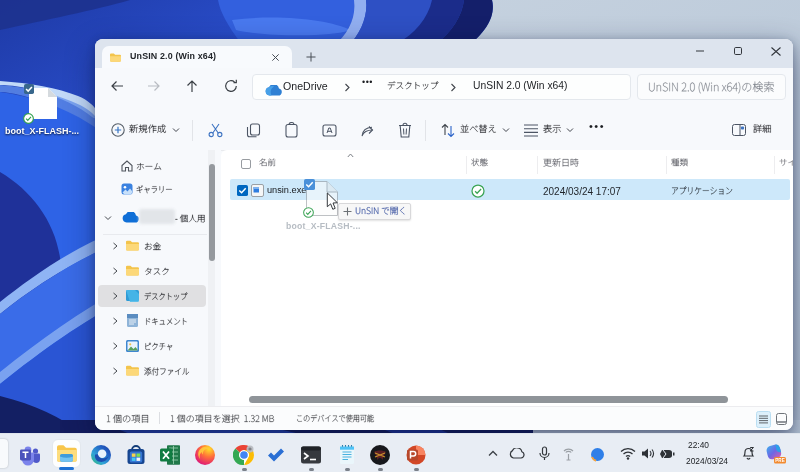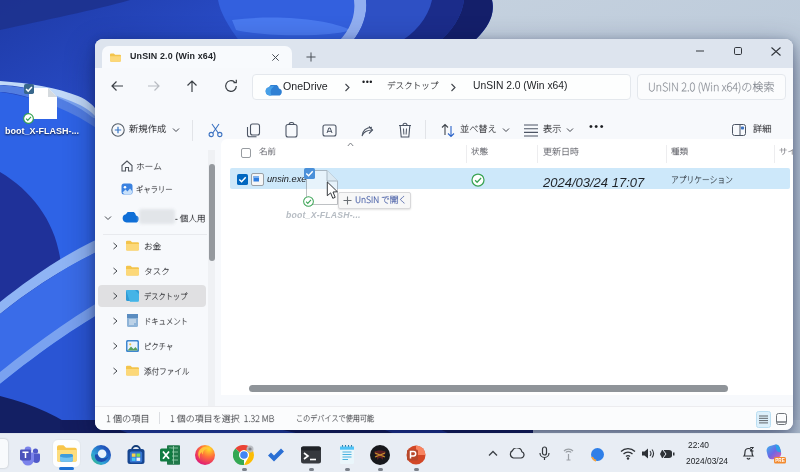--- a/index.html
+++ b/index.html
@@ -5,21 +5,21 @@
   #stage{position:relative;width:800px;height:472px;overflow:hidden;font-family:"Liberation Sans",sans-serif;background:#c5d1df;}
   .abs{position:absolute;}
   #win{position:absolute;left:95px;top:31px;width:698px;height:391px;background:#f7f9fc;border-radius:8px;box-shadow:0 10px 30px rgba(10,20,60,.45), 0 2px 8px rgba(10,20,60,.3);overflow:hidden;margin-top:8px;}
   #titlebar{position:absolute;left:0;top:0;width:100%;height:29px;background:#dde4ee;}
   #tab{position:absolute;left:7px;top:7px;width:190px;height:22px;background:#f8fafd;border-radius:7px 7px 0 0;}
   #tab .tname{position:absolute;left:28px;top:5px;font-size:8.9px;font-weight:700;color:#23262b;letter-spacing:.15px;}
   #navrow{position:absolute;left:0;top:29px;width:100%;height:37px;background:#f7f9fc;text-align:center;}
   #toolbar{position:absolute;left:0;top:66px;width:100%;height:45px;background:#f7f9fc;border-bottom:1px solid #e9ebee;}
   #toolbar > *{transform:translateY(3px);}
   #sidebar{position:absolute;left:0;top:111px;width:126px;height:256px;background:#f7f9fc;}
-  #content{position:absolute;left:126px;top:100px;width:572px;height:256px;background:#fff;border-radius:6px 0 0 0;font-style:italic;}
+  #content{position:absolute;left:126px;top:111px;width:572px;height:256px;background:#fff;border-radius:6px 0 0 0;}
   #statusbar{position:absolute;left:0;bottom:0;width:100%;height:24px;background:#fbfcfd;border-top:1px solid #ececef;box-sizing:border-box;}
   .t{position:absolute;white-space:nowrap;}
   #taskbar{position:absolute;left:0;top:433px;width:800px;height:39px;background:#e8edf4;border-top:1px solid #dee4ec;}
   .dot{position:absolute;top:34px;width:5px;height:2.5px;border-radius:2px;background:#7a8089;}
 </style></head>
 <body>
 <div id="stage">
 
 <svg class="abs" style="left:0;top:0" width="800" height="472" viewBox="0 0 800 472">
   <defs>
@@ -342,21 +342,21 @@
     <svg class="abs" style="left:30px;top:34px" width="13" height="13" viewBox="0 0 13 13">
       <rect x=".5" y=".5" width="12" height="12" rx="1.5" fill="#f5f6f7" stroke="#9aa0a6"></rect>
       <rect x="2.5" y="3" width="5.5" height="5.5" fill="#2f7de0"></rect>
       <rect x="2.5" y="3" width="5.5" height="2" fill="#7db1ef"></rect>
     </svg>
     <div class="t" style="left:46px;top:34.5px;font-size:9.2px;color:#16181c">unsin.exe</div>
     <svg class="abs" style="left:250px;top:34px" width="14" height="14" viewBox="0 0 14 14">
       <circle cx="7" cy="7" r="6" fill="#fff" stroke="#3ba455" stroke-width="1.25"></circle>
       <path d="M4.1,7.3 L6.1,9.3 L10.1,5" stroke="#3ba455" stroke-width="1.25" fill="none"></path>
     </svg>
-    <div class="t" style="left:322px;top:35.5px;font-size:13px;color:#1f2328">2024/03/24 17:07</div>
+    <div class="t" style="left:322px;top:35.5px;font-size:10px;color:#1f2328">2024/03/24 17:07</div>
     <svg class="abs" style="left:450px;top:36px" width="63" height="11" viewBox="0 0 63 11">
           <path transform="translate(0,8.1)" d="M7.0 -6.2Q7.0 -6.2 7.0 -6.1Q6.9 -6.1 6.9 -6.0Q6.8 -5.8 6.5 -5.3Q6.2 -4.9 5.8 -4.4Q5.4 -3.9 4.9 -3.5L4.7 -3.7Q5.0 -3.9 5.3 -4.2Q5.6 -4.5 5.8 -4.8Q6.1 -5.2 6.3 -5.5Q6.5 -5.8 6.6 -6.1Q6.5 -6.1 6.2 -6.1Q5.9 -6.1 5.5 -6.1Q5.1 -6.1 4.6 -6.1Q4.1 -6.1 3.7 -6.1Q3.2 -6.1 2.8 -6.1Q2.4 -6.1 2.2 -6.1Q1.9 -6.1 1.9 -6.1Q1.7 -6.1 1.4 -6.1Q1.2 -6.1 1.1 -6.1V-6.4Q1.2 -6.4 1.4 -6.4Q1.7 -6.4 1.9 -6.4Q1.9 -6.4 2.2 -6.4Q2.4 -6.4 2.8 -6.4Q3.2 -6.4 3.7 -6.4Q4.1 -6.4 4.6 -6.4Q5.0 -6.4 5.5 -6.4Q5.9 -6.4 6.2 -6.4Q6.5 -6.4 6.6 -6.4Q6.6 -6.4 6.7 -6.4Q6.7 -6.4 6.8 -6.4Q6.8 -6.4 6.9 -6.4ZM4.0 -5.0Q4.0 -4.2 3.9 -3.5Q3.9 -2.9 3.8 -2.3Q3.6 -1.8 3.4 -1.3Q3.1 -0.9 2.8 -0.5Q2.4 -0.1 1.8 0.2L1.6 -0.1Q1.7 -0.1 1.9 -0.2Q2.1 -0.3 2.2 -0.4Q2.7 -0.7 3.0 -1.2Q3.3 -1.7 3.5 -2.2Q3.6 -2.8 3.7 -3.3Q3.7 -3.9 3.7 -4.5Q3.7 -4.6 3.7 -4.8Q3.7 -4.9 3.7 -5.0Z M14.0 -6.5Q14.0 -6.2 14.1 -6.0Q14.3 -5.8 14.5 -5.8Q14.8 -5.8 14.9 -6.0Q15.1 -6.2 15.1 -6.5Q15.1 -6.8 14.9 -7.0Q14.8 -7.2 14.5 -7.2Q14.3 -7.2 14.1 -7.0Q14.0 -6.8 14.0 -6.5ZM13.7 -6.5Q13.7 -6.7 13.8 -7.0Q13.9 -7.2 14.1 -7.3Q14.3 -7.4 14.5 -7.4Q14.8 -7.4 14.9 -7.3Q15.1 -7.2 15.2 -7.0Q15.3 -6.7 15.3 -6.5Q15.3 -6.2 15.2 -6.0Q15.1 -5.8 14.9 -5.6Q14.8 -5.5 14.5 -5.5Q14.3 -5.5 14.1 -5.6Q13.9 -5.8 13.8 -6.0Q13.7 -6.2 13.7 -6.5ZM14.1 -6.0Q14.1 -5.9 14.1 -5.9Q14.1 -5.8 14.1 -5.7Q14.0 -5.3 13.9 -4.8Q13.8 -4.4 13.7 -3.9Q13.5 -3.4 13.3 -3.0Q13.1 -2.6 12.9 -2.2Q12.6 -1.7 12.2 -1.3Q11.8 -0.8 11.2 -0.5Q10.7 -0.1 10.0 0.1L9.7 -0.1Q10.5 -0.4 11.0 -0.7Q11.6 -1.0 12.0 -1.5Q12.4 -1.9 12.7 -2.4Q13.0 -2.9 13.3 -3.5Q13.5 -4.1 13.6 -4.7Q13.8 -5.3 13.9 -5.8Q13.7 -5.8 13.4 -5.8Q13.1 -5.8 12.6 -5.8Q12.2 -5.8 11.7 -5.8Q11.2 -5.8 10.7 -5.8Q10.3 -5.8 9.9 -5.8Q9.6 -5.8 9.6 -5.8Q9.4 -5.8 9.2 -5.8Q9.1 -5.8 8.9 -5.8V-6.1Q9.0 -6.1 9.1 -6.1Q9.2 -6.1 9.3 -6.1Q9.4 -6.1 9.6 -6.1Q9.6 -6.1 9.9 -6.1Q10.1 -6.1 10.5 -6.1Q10.8 -6.1 11.2 -6.1Q11.7 -6.1 12.1 -6.1Q12.5 -6.1 12.8 -6.1Q13.2 -6.1 13.4 -6.1Q13.7 -6.1 13.7 -6.1Q13.8 -6.1 13.8 -6.1Q13.9 -6.1 14.0 -6.1Z M21.2 -6.8Q21.2 -6.7 21.2 -6.5Q21.2 -6.3 21.2 -6.1Q21.2 -6.0 21.2 -5.8Q21.2 -5.6 21.2 -5.3Q21.2 -5.1 21.2 -5.0Q21.2 -4.1 21.2 -3.5Q21.2 -2.9 21.1 -2.4Q21.0 -2.0 20.8 -1.7Q20.7 -1.4 20.5 -1.1Q20.3 -0.7 19.9 -0.5Q19.6 -0.2 19.3 -0.1Q19.0 0.1 18.7 0.2L18.5 -0.0Q19.0 -0.2 19.5 -0.5Q20.0 -0.8 20.3 -1.3Q20.5 -1.6 20.7 -1.9Q20.8 -2.3 20.9 -2.7Q20.9 -3.1 21.0 -3.7Q21.0 -4.2 21.0 -5.0Q21.0 -5.1 21.0 -5.3Q21.0 -5.6 21.0 -5.8Q21.0 -6.0 21.0 -6.1Q21.0 -6.3 21.0 -6.5Q21.0 -6.7 21.0 -6.8ZM17.7 -6.8Q17.6 -6.7 17.6 -6.4Q17.6 -6.2 17.6 -6.1Q17.6 -6.1 17.6 -5.9Q17.6 -5.7 17.6 -5.3Q17.6 -5.0 17.6 -4.7Q17.6 -4.3 17.6 -4.0Q17.6 -3.6 17.6 -3.4Q17.6 -3.2 17.6 -3.1Q17.6 -2.9 17.6 -2.8Q17.6 -2.6 17.7 -2.5H17.4Q17.4 -2.6 17.4 -2.7Q17.4 -2.9 17.4 -3.1Q17.4 -3.2 17.4 -3.4Q17.4 -3.6 17.4 -4.0Q17.4 -4.3 17.4 -4.7Q17.4 -5.0 17.4 -5.3Q17.4 -5.7 17.4 -5.9Q17.4 -6.1 17.4 -6.1Q17.4 -6.3 17.4 -6.5Q17.4 -6.7 17.4 -6.8Z M26.1 -7.0Q26.1 -6.9 26.0 -6.7Q26.0 -6.6 26.0 -6.5Q25.9 -6.3 25.8 -6.1Q25.8 -5.9 25.7 -5.6Q25.6 -5.4 25.5 -5.1Q25.4 -4.8 25.1 -4.4Q24.9 -3.9 24.6 -3.6Q24.4 -3.2 24.1 -3.0L23.9 -3.2Q24.1 -3.4 24.3 -3.6Q24.5 -3.9 24.7 -4.2Q24.9 -4.5 25.1 -4.8Q25.2 -5.0 25.3 -5.2Q25.5 -5.6 25.6 -6.0Q25.7 -6.3 25.7 -6.6Q25.7 -6.7 25.8 -6.8Q25.8 -6.9 25.8 -7.1ZM25.4 -5.3Q25.4 -5.3 25.7 -5.3Q25.9 -5.3 26.3 -5.3Q26.7 -5.3 27.1 -5.3Q27.5 -5.3 27.9 -5.3Q28.3 -5.3 28.7 -5.3Q29.0 -5.3 29.3 -5.3Q29.5 -5.3 29.5 -5.3Q29.7 -5.3 29.9 -5.3Q30.0 -5.3 30.2 -5.3V-5.0Q30.0 -5.0 29.9 -5.0Q29.7 -5.0 29.5 -5.0Q29.5 -5.0 29.2 -5.0Q28.9 -5.0 28.4 -5.0Q28.0 -5.0 27.5 -5.0Q27.0 -5.0 26.5 -5.0Q26.1 -5.0 25.7 -5.0Q25.4 -5.0 25.3 -5.0ZM28.0 -5.2Q28.0 -4.1 27.8 -3.2Q27.6 -2.4 27.3 -1.7Q27.0 -1.1 26.6 -0.6Q26.2 -0.2 25.7 0.2L25.4 -0.0Q25.6 -0.1 25.7 -0.2Q25.8 -0.3 26.0 -0.4Q26.2 -0.6 26.5 -1.0Q26.8 -1.4 27.1 -1.9Q27.4 -2.5 27.6 -3.3Q27.8 -4.1 27.8 -5.2Z M31.8 -3.7Q31.9 -3.7 32.0 -3.7Q32.1 -3.7 32.3 -3.7Q32.5 -3.7 32.7 -3.7Q32.7 -3.7 33.0 -3.7Q33.2 -3.7 33.6 -3.7Q33.9 -3.7 34.3 -3.7Q34.8 -3.7 35.2 -3.7Q35.6 -3.7 36.0 -3.7Q36.4 -3.7 36.6 -3.7Q36.9 -3.7 37.0 -3.7Q37.3 -3.7 37.5 -3.7Q37.7 -3.7 37.8 -3.7V-3.4Q37.7 -3.4 37.5 -3.4Q37.3 -3.4 37.0 -3.4Q36.9 -3.4 36.6 -3.4Q36.4 -3.4 36.0 -3.4Q35.6 -3.4 35.2 -3.4Q34.8 -3.4 34.3 -3.4Q33.9 -3.4 33.6 -3.4Q33.2 -3.4 33.0 -3.4Q32.7 -3.4 32.7 -3.4Q32.4 -3.4 32.2 -3.4Q31.9 -3.4 31.8 -3.4Z M40.9 -6.9Q41.1 -6.8 41.3 -6.6Q41.5 -6.4 41.8 -6.2Q42.0 -6.0 42.2 -5.8Q42.4 -5.7 42.5 -5.6L42.3 -5.3Q42.2 -5.4 42.0 -5.6Q41.8 -5.8 41.6 -6.0Q41.4 -6.2 41.1 -6.4Q40.9 -6.5 40.8 -6.6ZM40.0 -0.2Q40.4 -0.3 40.9 -0.5Q41.3 -0.6 41.8 -0.9Q42.2 -1.1 42.6 -1.3Q43.2 -1.8 43.7 -2.3Q44.3 -2.8 44.7 -3.4Q45.1 -4.0 45.4 -4.6L45.6 -4.4Q45.1 -3.5 44.4 -2.6Q43.6 -1.7 42.7 -1.1Q42.3 -0.8 41.9 -0.6Q41.4 -0.4 41.0 -0.2Q40.5 -0.0 40.2 0.1ZM39.8 -4.8Q39.9 -4.7 40.1 -4.6Q40.4 -4.4 40.6 -4.2Q40.9 -4.0 41.1 -3.9Q41.3 -3.7 41.4 -3.6L41.3 -3.4Q41.1 -3.5 40.9 -3.6Q40.7 -3.8 40.5 -4.0Q40.2 -4.2 40.0 -4.3Q39.8 -4.5 39.6 -4.6Z M48.2 -4.9Q48.2 -4.9 48.3 -4.9Q48.5 -4.9 48.6 -4.9Q48.7 -4.9 48.8 -4.9Q48.9 -4.9 49.1 -4.9Q49.4 -4.9 49.8 -4.9Q50.2 -4.9 50.6 -4.9Q51.0 -4.9 51.3 -4.9Q51.7 -4.9 51.8 -4.9Q52.0 -4.9 52.1 -4.9Q52.1 -4.9 52.2 -4.9Q52.2 -4.8 52.2 -4.8Q52.2 -4.7 52.2 -4.6Q52.2 -4.5 52.2 -4.2Q52.2 -3.9 52.2 -3.5Q52.2 -3.0 52.2 -2.5Q52.2 -2.0 52.2 -1.5Q52.2 -1.0 52.2 -0.6Q52.2 -0.2 52.2 -0.0Q52.2 0.1 52.2 0.2Q52.2 0.3 52.2 0.3H52.0Q52.0 0.3 52.0 0.2Q52.0 0.1 52.0 -0.0Q52.0 -0.3 52.0 -0.7Q52.0 -1.1 52.0 -1.6Q52.0 -2.1 52.0 -2.6Q52.0 -3.1 52.0 -3.5Q52.0 -4.0 52.0 -4.2Q52.0 -4.5 52.0 -4.6Q51.9 -4.6 51.7 -4.6Q51.4 -4.6 51.1 -4.6Q50.8 -4.6 50.4 -4.6Q50.0 -4.6 49.7 -4.6Q49.3 -4.6 49.1 -4.6Q48.8 -4.6 48.8 -4.6Q48.7 -4.6 48.6 -4.6Q48.5 -4.6 48.3 -4.6Q48.2 -4.6 48.2 -4.6ZM48.3 -2.7Q48.4 -2.7 48.5 -2.7Q48.7 -2.6 48.8 -2.6Q48.9 -2.6 49.2 -2.6Q49.5 -2.6 49.8 -2.6Q50.2 -2.6 50.5 -2.6Q50.9 -2.6 51.3 -2.6Q51.6 -2.6 51.8 -2.6Q52.1 -2.6 52.1 -2.6V-2.4Q52.1 -2.4 51.8 -2.4Q51.6 -2.4 51.3 -2.4Q50.9 -2.4 50.5 -2.4Q50.2 -2.4 49.8 -2.4Q49.5 -2.4 49.2 -2.4Q48.9 -2.4 48.8 -2.4Q48.7 -2.4 48.5 -2.4Q48.4 -2.4 48.3 -2.4ZM48.1 -0.4Q48.2 -0.3 48.3 -0.3Q48.5 -0.3 48.7 -0.3Q48.8 -0.3 49.0 -0.3Q49.3 -0.3 49.7 -0.3Q50.0 -0.3 50.4 -0.3Q50.8 -0.3 51.2 -0.3Q51.5 -0.3 51.8 -0.3Q52.0 -0.3 52.1 -0.3V-0.0Q52.0 -0.0 51.8 -0.0Q51.5 -0.0 51.2 -0.0Q50.8 -0.0 50.4 -0.0Q50.0 -0.0 49.7 -0.0Q49.3 -0.0 49.0 -0.0Q48.8 -0.0 48.7 -0.0Q48.5 -0.0 48.3 -0.0Q48.2 -0.0 48.1 -0.0Z M55.7 -6.5Q56.0 -6.3 56.2 -6.1Q56.5 -5.8 56.8 -5.6Q57.0 -5.3 57.3 -5.1Q57.5 -4.8 57.7 -4.6L57.5 -4.4Q57.4 -4.6 57.1 -4.8Q56.9 -5.1 56.6 -5.4Q56.4 -5.6 56.1 -5.9Q55.8 -6.1 55.6 -6.3ZM55.4 -0.3Q56.1 -0.4 56.7 -0.7Q57.3 -0.9 57.8 -1.2Q58.2 -1.5 58.6 -1.8Q59.1 -2.2 59.6 -2.8Q60.0 -3.3 60.4 -3.9Q60.7 -4.5 60.9 -5.0L61.1 -4.7Q60.9 -4.2 60.5 -3.6Q60.2 -3.1 59.7 -2.5Q59.3 -2.0 58.8 -1.6Q58.4 -1.3 57.9 -1.0Q57.4 -0.7 56.9 -0.4Q56.3 -0.2 55.5 0.0Z" fill="#1f2328" stroke="#1f2328" stroke-width=".22"></path>
         </svg>
 
     <svg class="abs" style="left:85px;top:31px;opacity:.55" width="32" height="35" viewBox="0 0 32 35">
       <path d="M.5,.5 L21,.5 L31.5,11 L31.5,34.5 L.5,34.5 Z" fill="#fdfdfd" stroke="#8a8f94" stroke-width="1"></path>
       <path d="M21,.5 L21,11 L31.5,11" fill="#e8eaec" stroke="#8a8f94" stroke-width="1"></path>
     </svg>
     <svg class="abs" style="left:83px;top:29px" width="11" height="11" viewBox="0 0 12 12">
       <rect x="0" y="0" width="12" height="12" rx="2" fill="#4a90d9"></rect>

